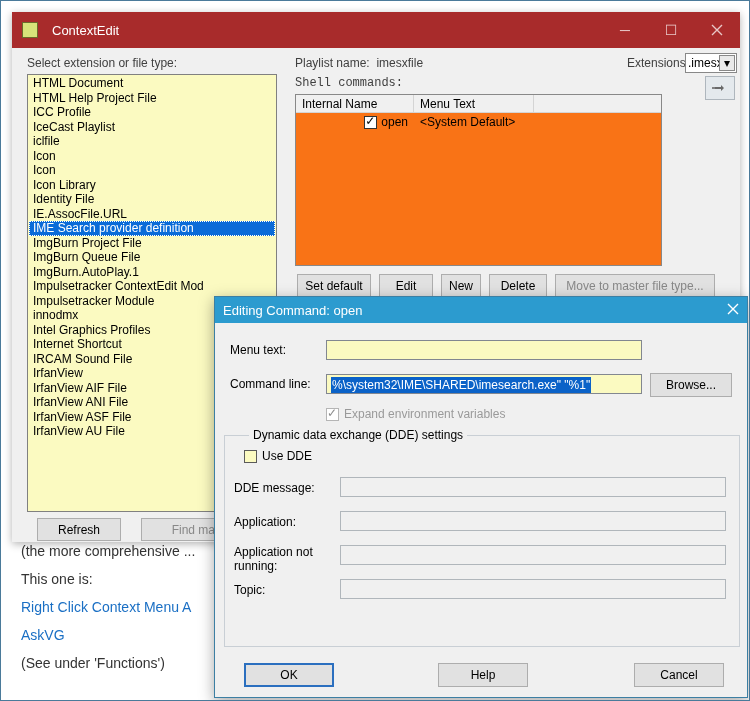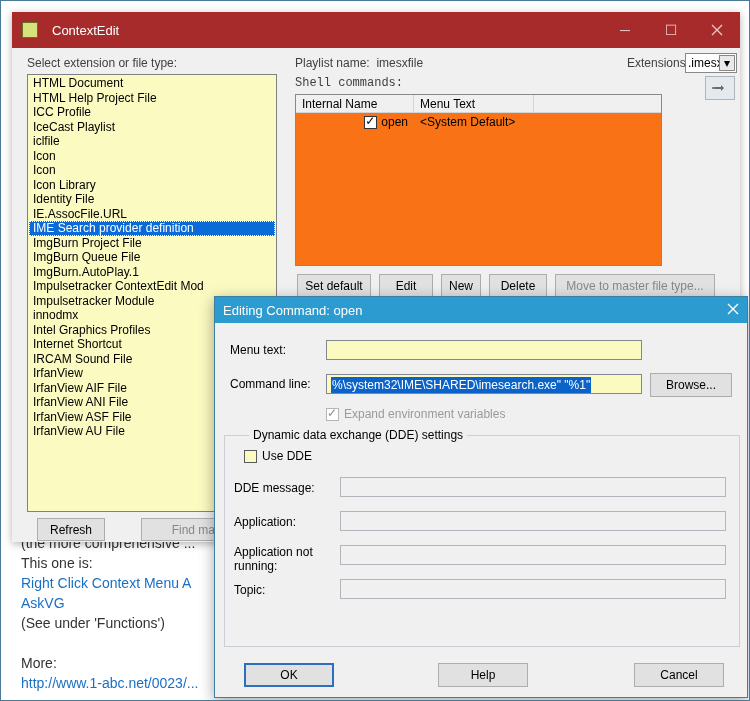--- a/index.html
+++ b/index.html
@@ -15,21 +15,21 @@
     border: 1px solid #4a7a9a;
   }
   .bg-page {
     position: absolute;
     inset: 0;
     padding: 20px;
     color: #333;
     font-size: 14px;
   }
   .bg-page a { color: #1a6fc4; text-decoration: none; }
-  .bg-page p { margin: 4px 0; }
+  .bg-page p { margin: 12px 0; }
   .bg-page .bottom { position: absolute; top: 530px; left: 20px; }
 
   
   .main-window {
     position: absolute;
     left: 11px; top: 11px;
     width: 728px; height: 530px;
     background: #f0f0f0;
     box-shadow: 0 2px 8px rgba(0,0,0,.3);
   }
@@ -96,21 +96,21 @@
     border: 1px solid #adadad;
     font-size: 12px;
     font-family: Liberation Sans, sans-serif;
     padding: 3px 0;
     height: 23px;
     text-align: center;
     cursor: default;
   }
   .btn.disabled { color: #888; }
 
-  .btn-refresh { position: absolute; left: 24px; top: 470px; width: 68px; }
+  .btn-refresh { position: absolute; left: 24px; top: 470px; width: 84px; }
   .btn-findmaster { position: absolute; left: 128px; top: 470px; width: 134px; }
 
   
   .r-internal-lbl { position: absolute; left: 282px; top: 8px; }
   .r-extensions-lbl { position: absolute; left: 614px; top: 8px; }
   .r-ext-select {
     position: absolute; left: 672px; top: 5px; width: 52px; height: 20px;
     background: #fff; border: 1px solid #888;
     display: flex; align-items: center; padding: 0 2px;
     font-size: 12px;

